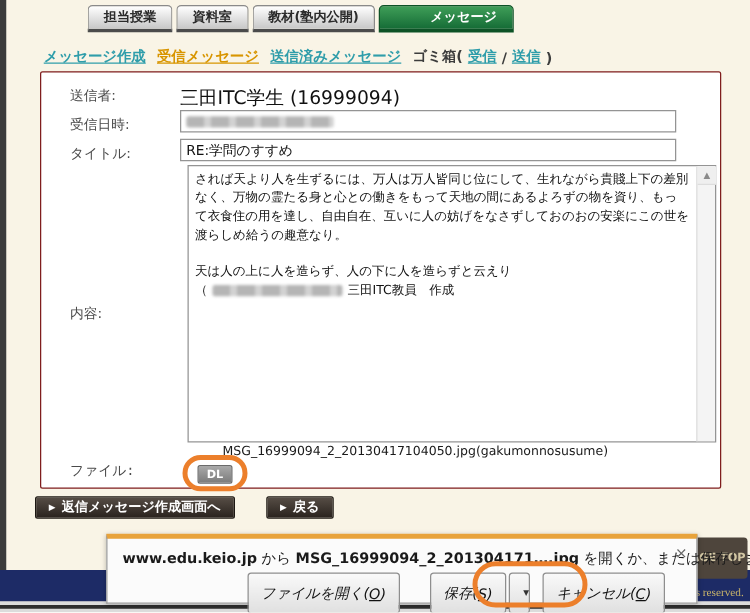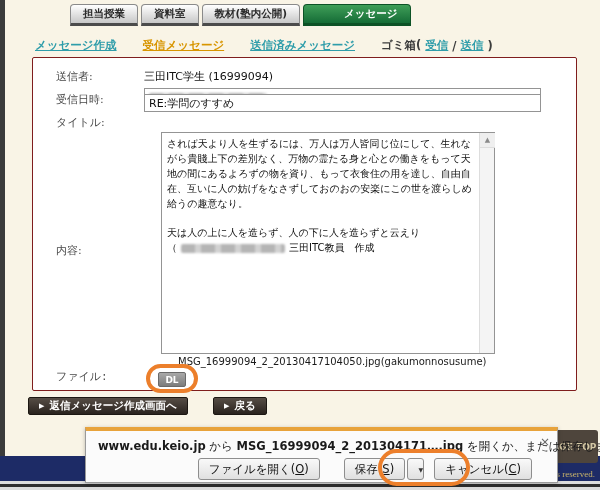--- a/index.html
+++ b/index.html
@@ -11,39 +11,39 @@
 
   
   .tabs { position:absolute; left:25px; top:4px; display:flex; gap:3px; align-items:flex-end;margin-left:45px; }
   .tab { height:22px; padding:0 12px; display:flex; align-items:center; justify-content:center;
          font-size:10.5px; font-weight:bold; color:#2b2b2b;
          background:linear-gradient(180deg,#ffffff,#c7c7c7);
          border:1px solid #8a8a8a; border-bottom:3px solid #4b4b4b; border-radius:4px 4px 0 0; }
   .tab.active { background:linear-gradient(180deg,#3f9e58,#156c36); color:#fff; border-color:#0d5226; border-bottom:3px solid #0d5226;padding-left:40px; }
 
   
-  .nav-links { position:absolute; left:35px; top:38px; display:flex; align-items:flex-end; gap:26px;
+  .nav-links { position:absolute; left:35px; top:38px; display:flex; align-items:flex-end; gap:9px;
                font-size:11.5px; font-weight:bold; }
   .lnk { color:#2f9daa; text-decoration:underline; cursor:pointer; }
   .lnk.current { color:#d89500; }
   .trash-group { display:flex; align-items:center; gap:4px; color:#3c3c3c; }
   .trash-group .lnk { font-weight:bold; }
 
   
   .content-box { position:absolute; left:32px; top:57px; width:545px; height:334px;
                  background:#fff; border:1px solid #7f1d1d; border-radius:2px; }
   .fld-label { position:absolute; left:23px; font-size:11px; color:#4a4a4a; }
-  .fld-value { position:absolute; left:111px; font-size:11px; color:#111;text-align:center; }
+  .fld-value { position:absolute; left:111px; font-size:15px; color:#111;text-align:center; }
   .fld-input { position:absolute; left:111px; width:397px; height:18px; background:#fff;
                border:1px solid #949494; font-size:11px; color:#111; padding:2px 4px; display:flex; align-items:center; }
   .redact { height:9px; width:118px; background:repeating-linear-gradient(90deg,#b5b5b5 0 14px,#d2d2d2 14px 20px);
             border-radius:2px; filter:blur(1.3px); }
   .redact.inline { width:104px; display:inline-block; vertical-align:middle; margin:0 4px; }
 
-  .body-area { position:absolute; left:128px; top:74px; width:334px; height:222px;
+  .body-area { position:absolute; left:117px; top:74px; width:423px; height:222px;
                border:1px solid #949494; background:#fff; }
   .body-text { position:absolute; left:5px; top:3px; right:20px; font-size:10px; line-height:1.5; color:#111; }
   .body-text p { margin-bottom:0; }
   .body-text .gap { height:14px; }
   .ta-scroll { position:absolute; top:0; right:0; width:15px; height:100%; background:#f4f4f4; border-left:1px solid #ddd; }
   .ta-arrow { width:15px; height:15px; display:flex; align-items:center; justify-content:center;
               font-size:7px; color:#8a8a8a; background:#efefef; border-bottom:1px solid #ddd; cursor:pointer; }
 
   .file-name { position:absolute; left:111px; top:298px; font-size:10px; color:#1a1a1a;margin-left:34px; }
   .dl-btn { position:absolute; left:125px; top:314px; width:28px; height:15px;
@@ -69,23 +69,23 @@
   .bottom-line { position:absolute; left:0; top:484px; width:600px; height:3px; background:#2e2e2e; }
 
   
   .dl-bar { position:absolute; left:85px; top:427px; width:473px; height:56px; z-index:5;
             background:#fbfbfb; border:1px solid #9a9a9a; border-top:4px solid #e8a33b;
             box-shadow:0 1px 4px rgba(0,0,0,.25); }
   .dl-msg { position:absolute; left:12px; top:8px; font-size:11.5px; color:#1a1a1a; white-space:nowrap; }
   .dl-msg b { font-weight:bold; }
   .dl-close { position:absolute; right:7px; top:4px; font-size:12px; color:#666; cursor:pointer; }
   .dl-buttons { position:absolute; right:25px; top:27px; display:flex; align-items:center; }
-  .dlg-btn { height:22px; padding:0 10px; display:flex; align-items:center; justify-content:flex-end;
+  .dlg-btn { height:33px; padding:0 10px; display:flex; align-items:center; justify-content:flex-end;
              background:linear-gradient(180deg,#f9f9f9,#e0e0e0); border:1px solid #8e8e8e; border-radius:3px;
-             font-size:11.5px; color:#111; cursor:pointer; white-space:nowrap; }
+             font-size:11.5px; color:#111; cursor:pointer; white-space:nowrap;font-style:italic; }
   .dlg-btn .u { text-decoration:underline; }
   .gap-a { width:24px; } .gap-b { width:2px; } .gap-c { width:10px; }
   .dd-btn { width:17px; padding:0; font-size:6px; color:#333; }
 
   
   .annot { position:absolute; border:4px solid #ec7f2b; border-radius:16px; pointer-events:none; }
   .annot-dl   { left:146px; top:364px; width:52px; height:29px; z-index:3; }
   .annot-save { left:378px; top:449px; width:92px; height:37px; z-index:6; border-radius:19px; }
 </style>
 </head>
@@ -118,21 +118,21 @@
   <div class="content-box">
     <span class="fld-label" style="top:11px;">送信者:</span>
     <span class="fld-value" style="top:11px;">三田ITC学生 (16999094)</span>
 
     <span class="fld-label" style="top:34px;">受信日時:</span>
     <div class="fld-input" style="top:30px;">
       <div class="redact"></div>
     </div>
 
     <span class="fld-label" style="top:57px;">タイトル:</span>
-    <div class="fld-input" style="top:36px;">
+    <div class="fld-input" style="top:53px;">
       <span>RE:学問のすすめ</span>
     </div>
 
     <span class="fld-label" style="top:185px;">内容:</span>
     <div class="body-area">
       <div class="body-text">
         <p>されば天より人を生ずるには、万人は万人皆同じ位にして、生れながら貴賤上下の差別なく、万物の霊たる身と心との働きをもって天地の間にあるよろずの物を資り、もって衣食住の用を達し、自由自在、互いに人の妨げをなさずしておのおの安楽にこの世を渡らしめ給うの趣意なり。</p>
         <div class="gap"></div>
         <p>天は人の上に人を造らず、人の下に人を造らずと云えり</p>
         <p><span>（</span><span class="redact inline"></span><span>三田ITC教員　作成</span></p>

